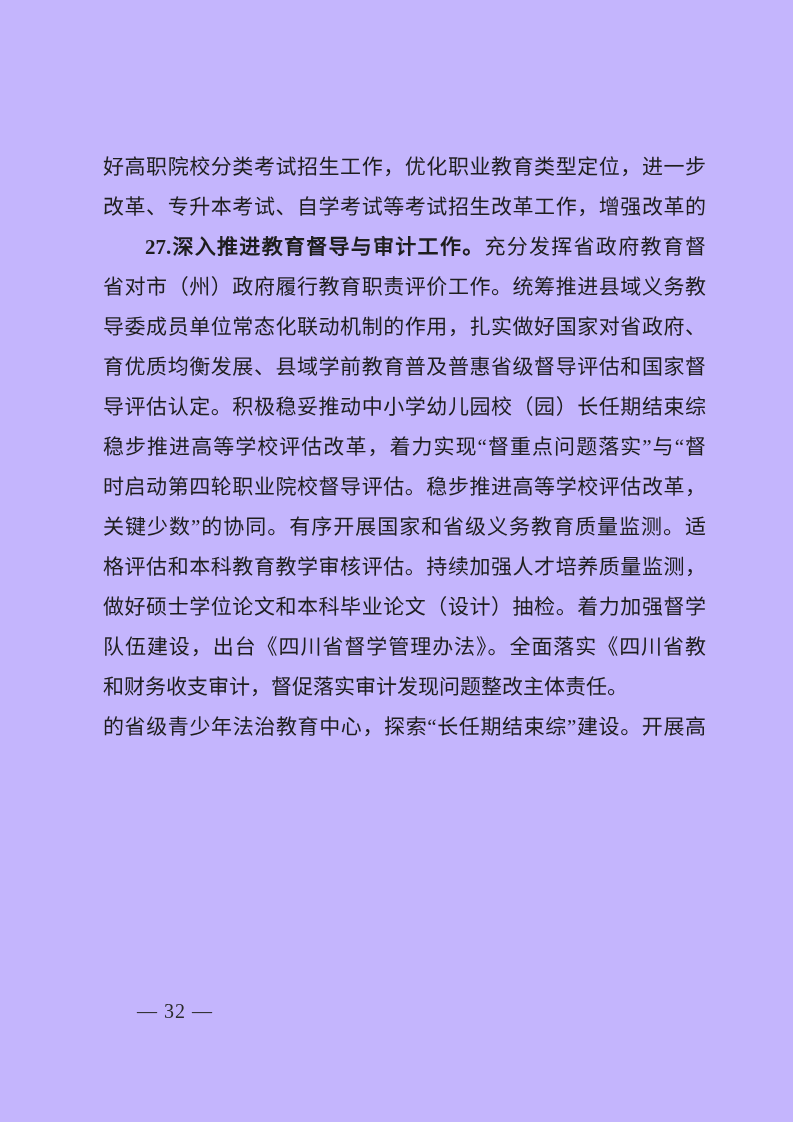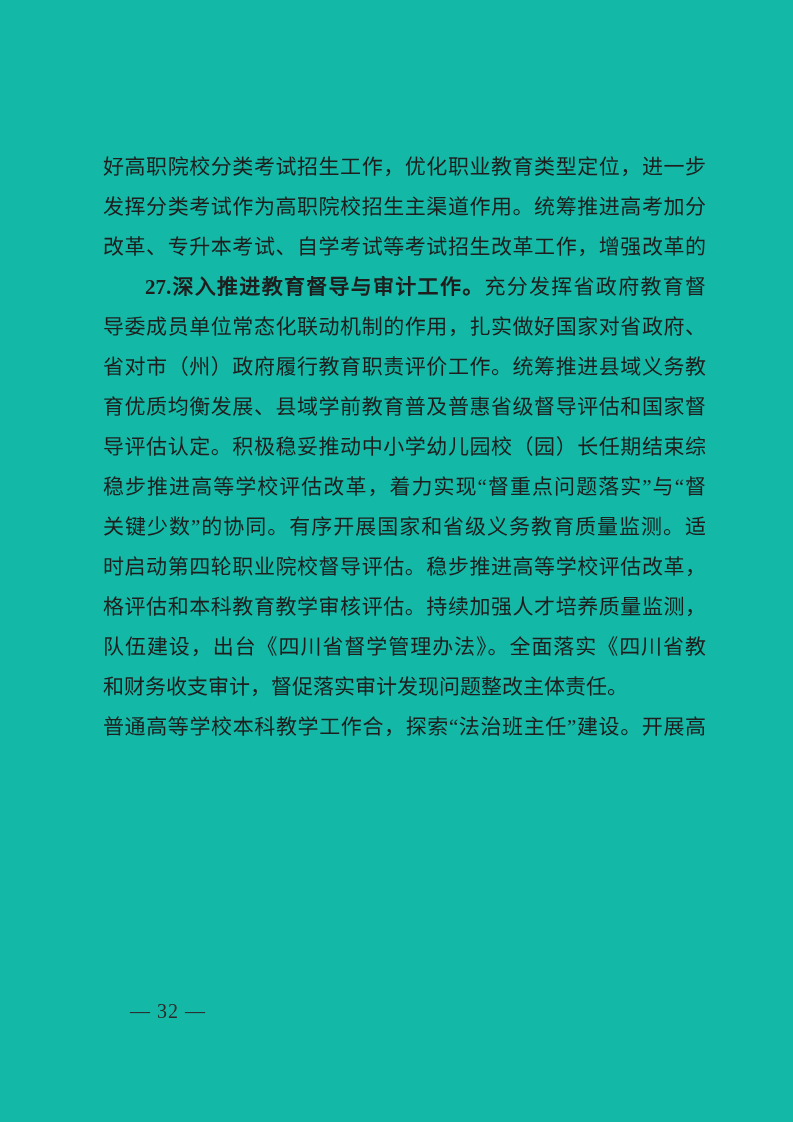--- a/index.html
+++ b/index.html
@@ -4,21 +4,21 @@
 <style>
   html, body {
     margin: 0;
     padding: 0;
     background: #ffffff;
   }
   .page {
     position: relative;
     width: 793px;
     height: 1122px;
-    background: #14b8a6;
+    background: #c4b5fd;
     overflow: hidden;
     font-family: "Liberation Serif", "DejaVu Serif", serif;
     color: #1e1e1e;
   }
   .text-block {
     position: absolute;
     left: 103px;
     top: 147px;
     width: 603px;
   }
@@ -35,52 +35,52 @@
     text-align-last: left;
   }
   .line.indent {
     text-indent: 2em;
   }
   .lead {
     font-weight: 700;
   }
   .page-number {
     position: absolute;
-    left: 130px;
+    left: 137px;
     top: 996px;
     height: 30px;
     line-height: 30px;
     font-size: 20px;
     color: #2a2a2a;
     letter-spacing: 1px;
     text-align: right;
   }
 </style>
 </head>
 <body>
 
 <div class="page">
 
   <div class="text-block">
 
     <div class="line"><span>好高职院校分类考试招生工作，优化职业教育类型定位，进一步</span></div>
-    <div class="line"><span>发挥分类考试作为高职院校招生主渠道作用。统筹推进高考加分</span></div>
     <div class="line"><span>改革、专升本考试、自学考试等考试招生改革工作，增强改革的</span></div>
 
     <div class="line indent"><span class="lead">27.深入推进教育督导与审计工作。</span><span>充分发挥省政府教育督</span></div>
+    <div class="line"><span>省对市（州）政府履行教育职责评价工作。统筹推进县域义务教</span></div>
     <div class="line"><span>导委成员单位常态化联动机制的作用，扎实做好国家对省政府、</span></div>
-    <div class="line"><span>省对市（州）政府履行教育职责评价工作。统筹推进县域义务教</span></div>
     <div class="line"><span>育优质均衡发展、县域学前教育普及普惠省级督导评估和国家督</span></div>
     <div class="line"><span>导评估认定。积极稳妥推动中小学幼儿园校（园）长任期结束综</span></div>
     <div class="line"><span>稳步推进高等学校评估改革，着力实现“督重点问题落实”与“督</span></div>
+    <div class="line"><span>时启动第四轮职业院校督导评估。稳步推进高等学校评估改革，</span></div>
     <div class="line"><span>关键少数”的协同。有序开展国家和省级义务教育质量监测。适</span></div>
-    <div class="line"><span>时启动第四轮职业院校督导评估。稳步推进高等学校评估改革，</span></div>
     <div class="line"><span>格评估和本科教育教学审核评估。持续加强人才培养质量监测，</span></div>
+    <div class="line"><span>做好硕士学位论文和本科毕业论文（设计）抽检。着力加强督学</span></div>
     <div class="line"><span>队伍建设，出台《四川省督学管理办法》。全面落实《四川省教</span></div>
     <div class="line end"><span>和财务收支审计，督促落实审计发现问题整改主体责任。</span></div>
 
-    <div class="line"><span>普通高等学校本科教学工作合，探索“法治班主任”建设。开展高</span></div>
+    <div class="line"><span>的省级青少年法治教育中心，探索“长任期结束综”建设。开展高</span></div>
 
   </div>
 
   <div class="page-number">— 32 —</div>
 
 </div>
 
 </body></html>

